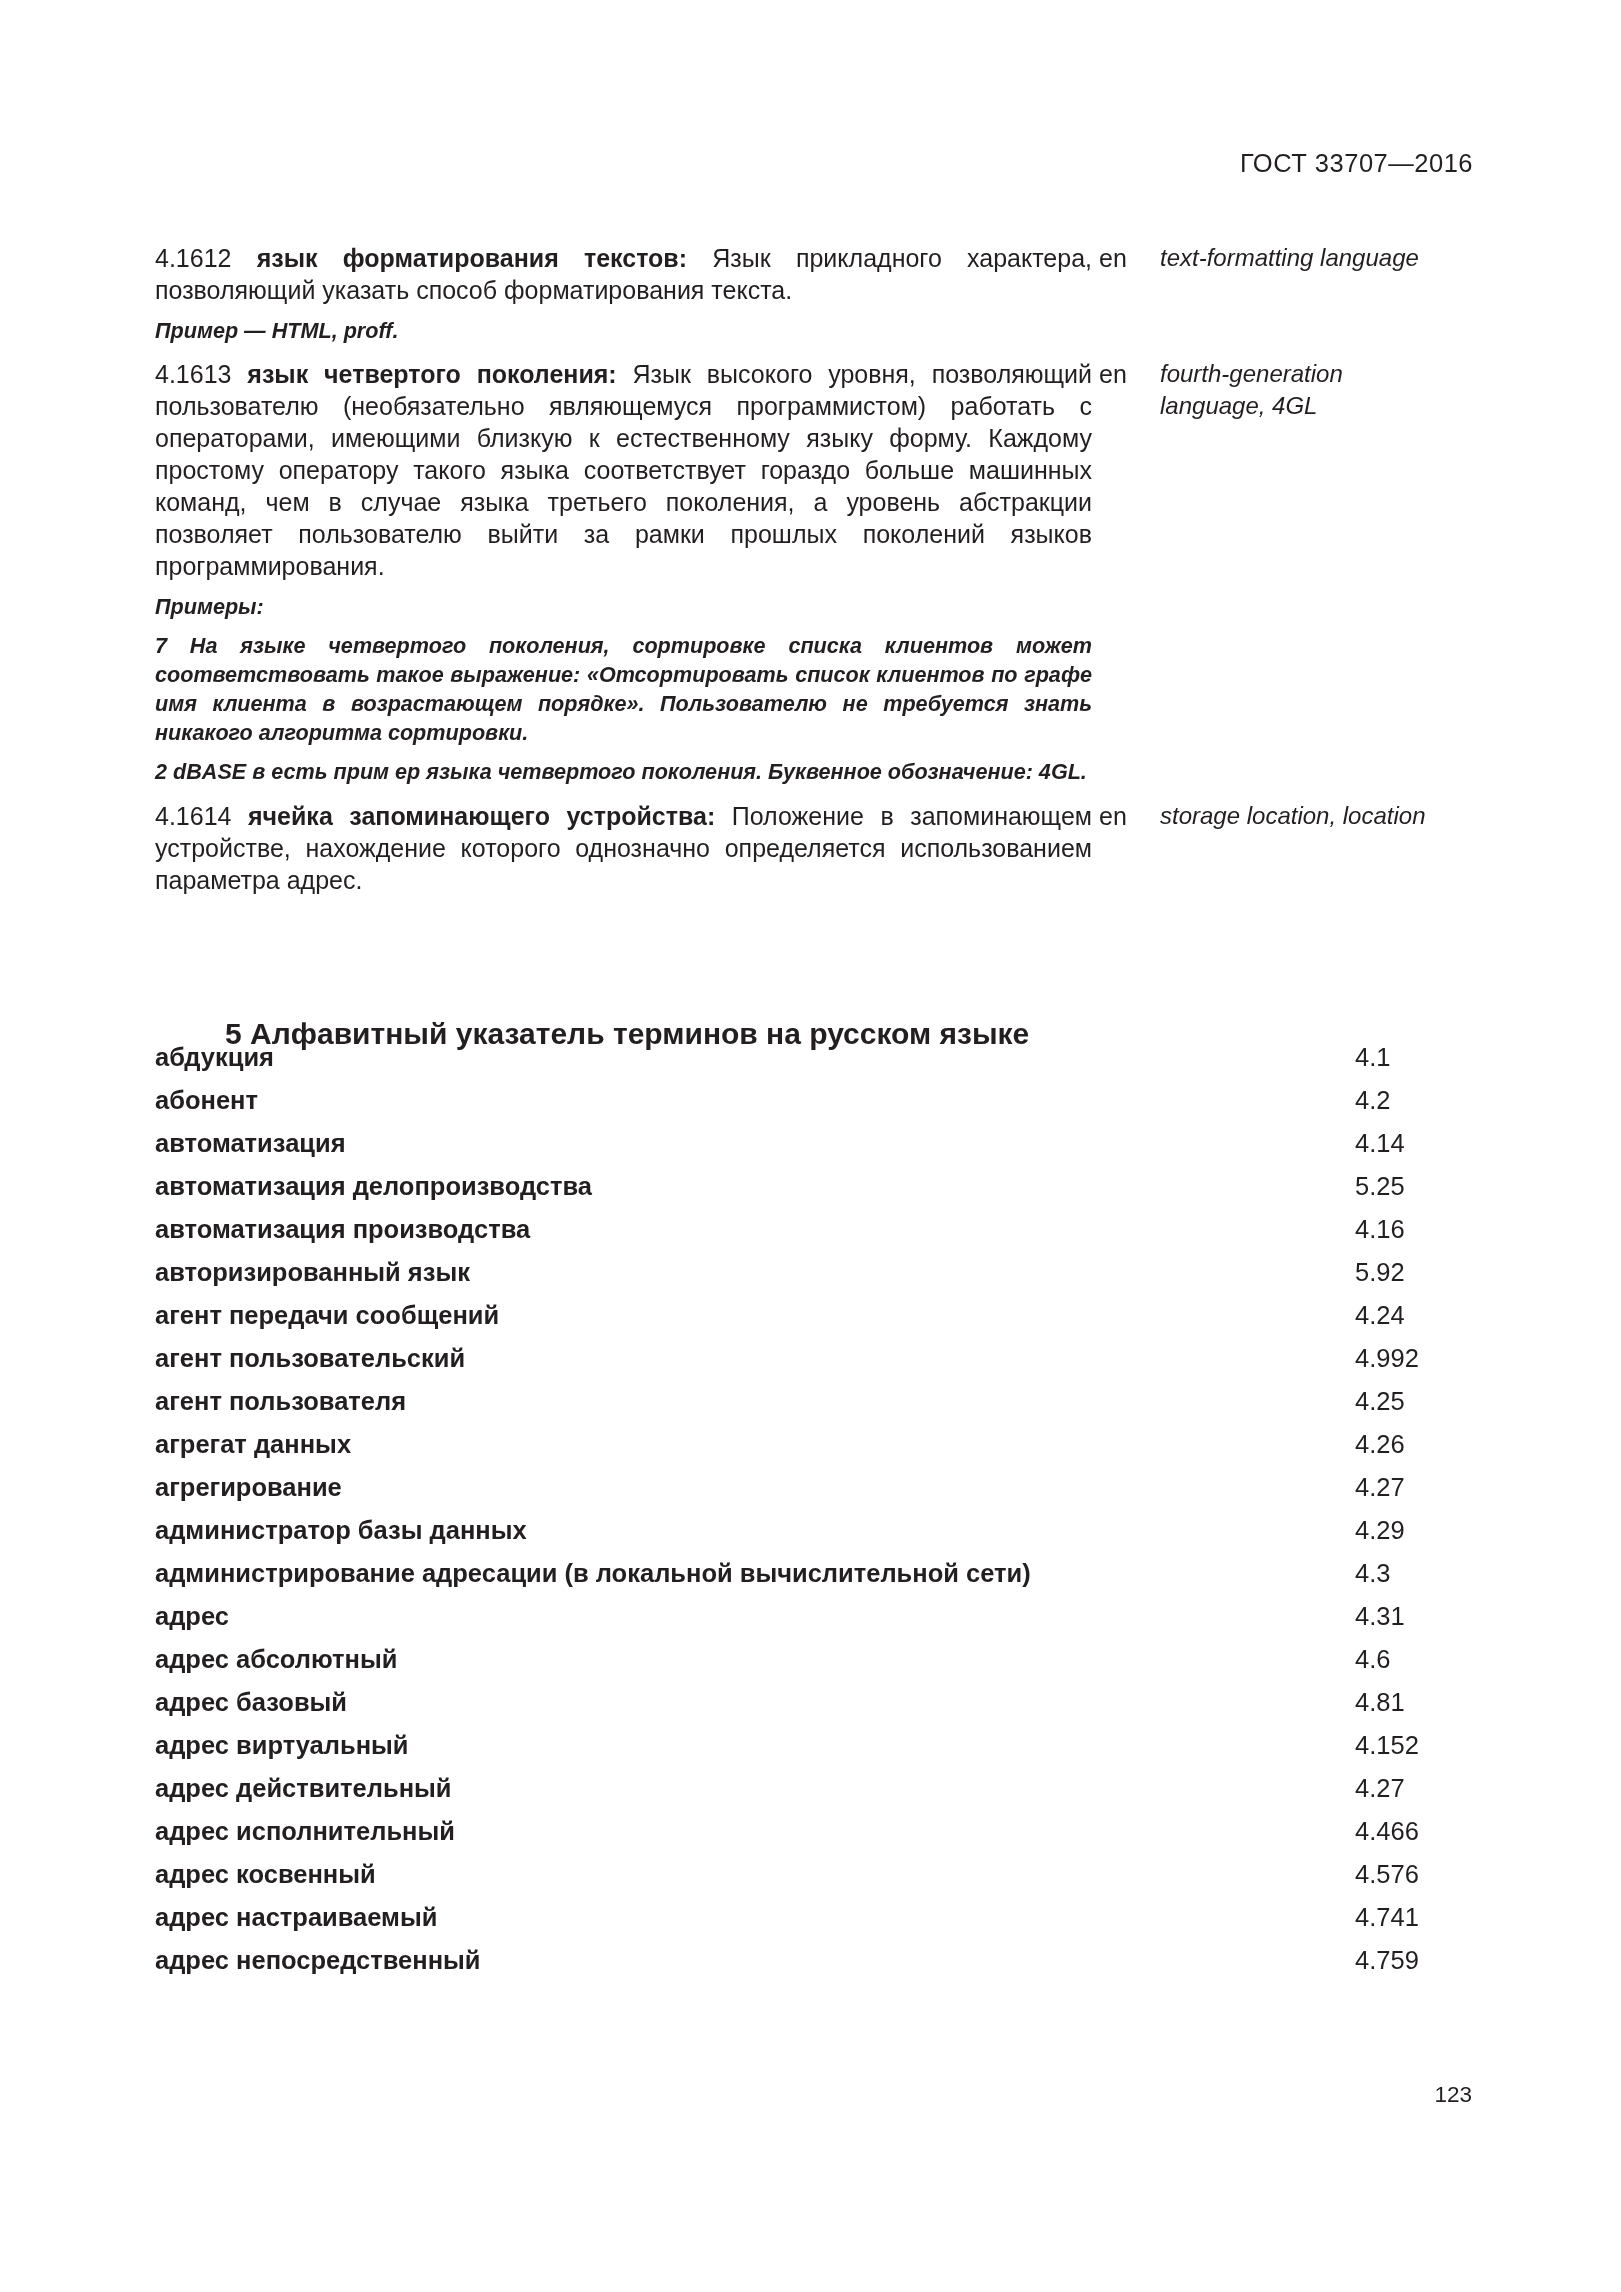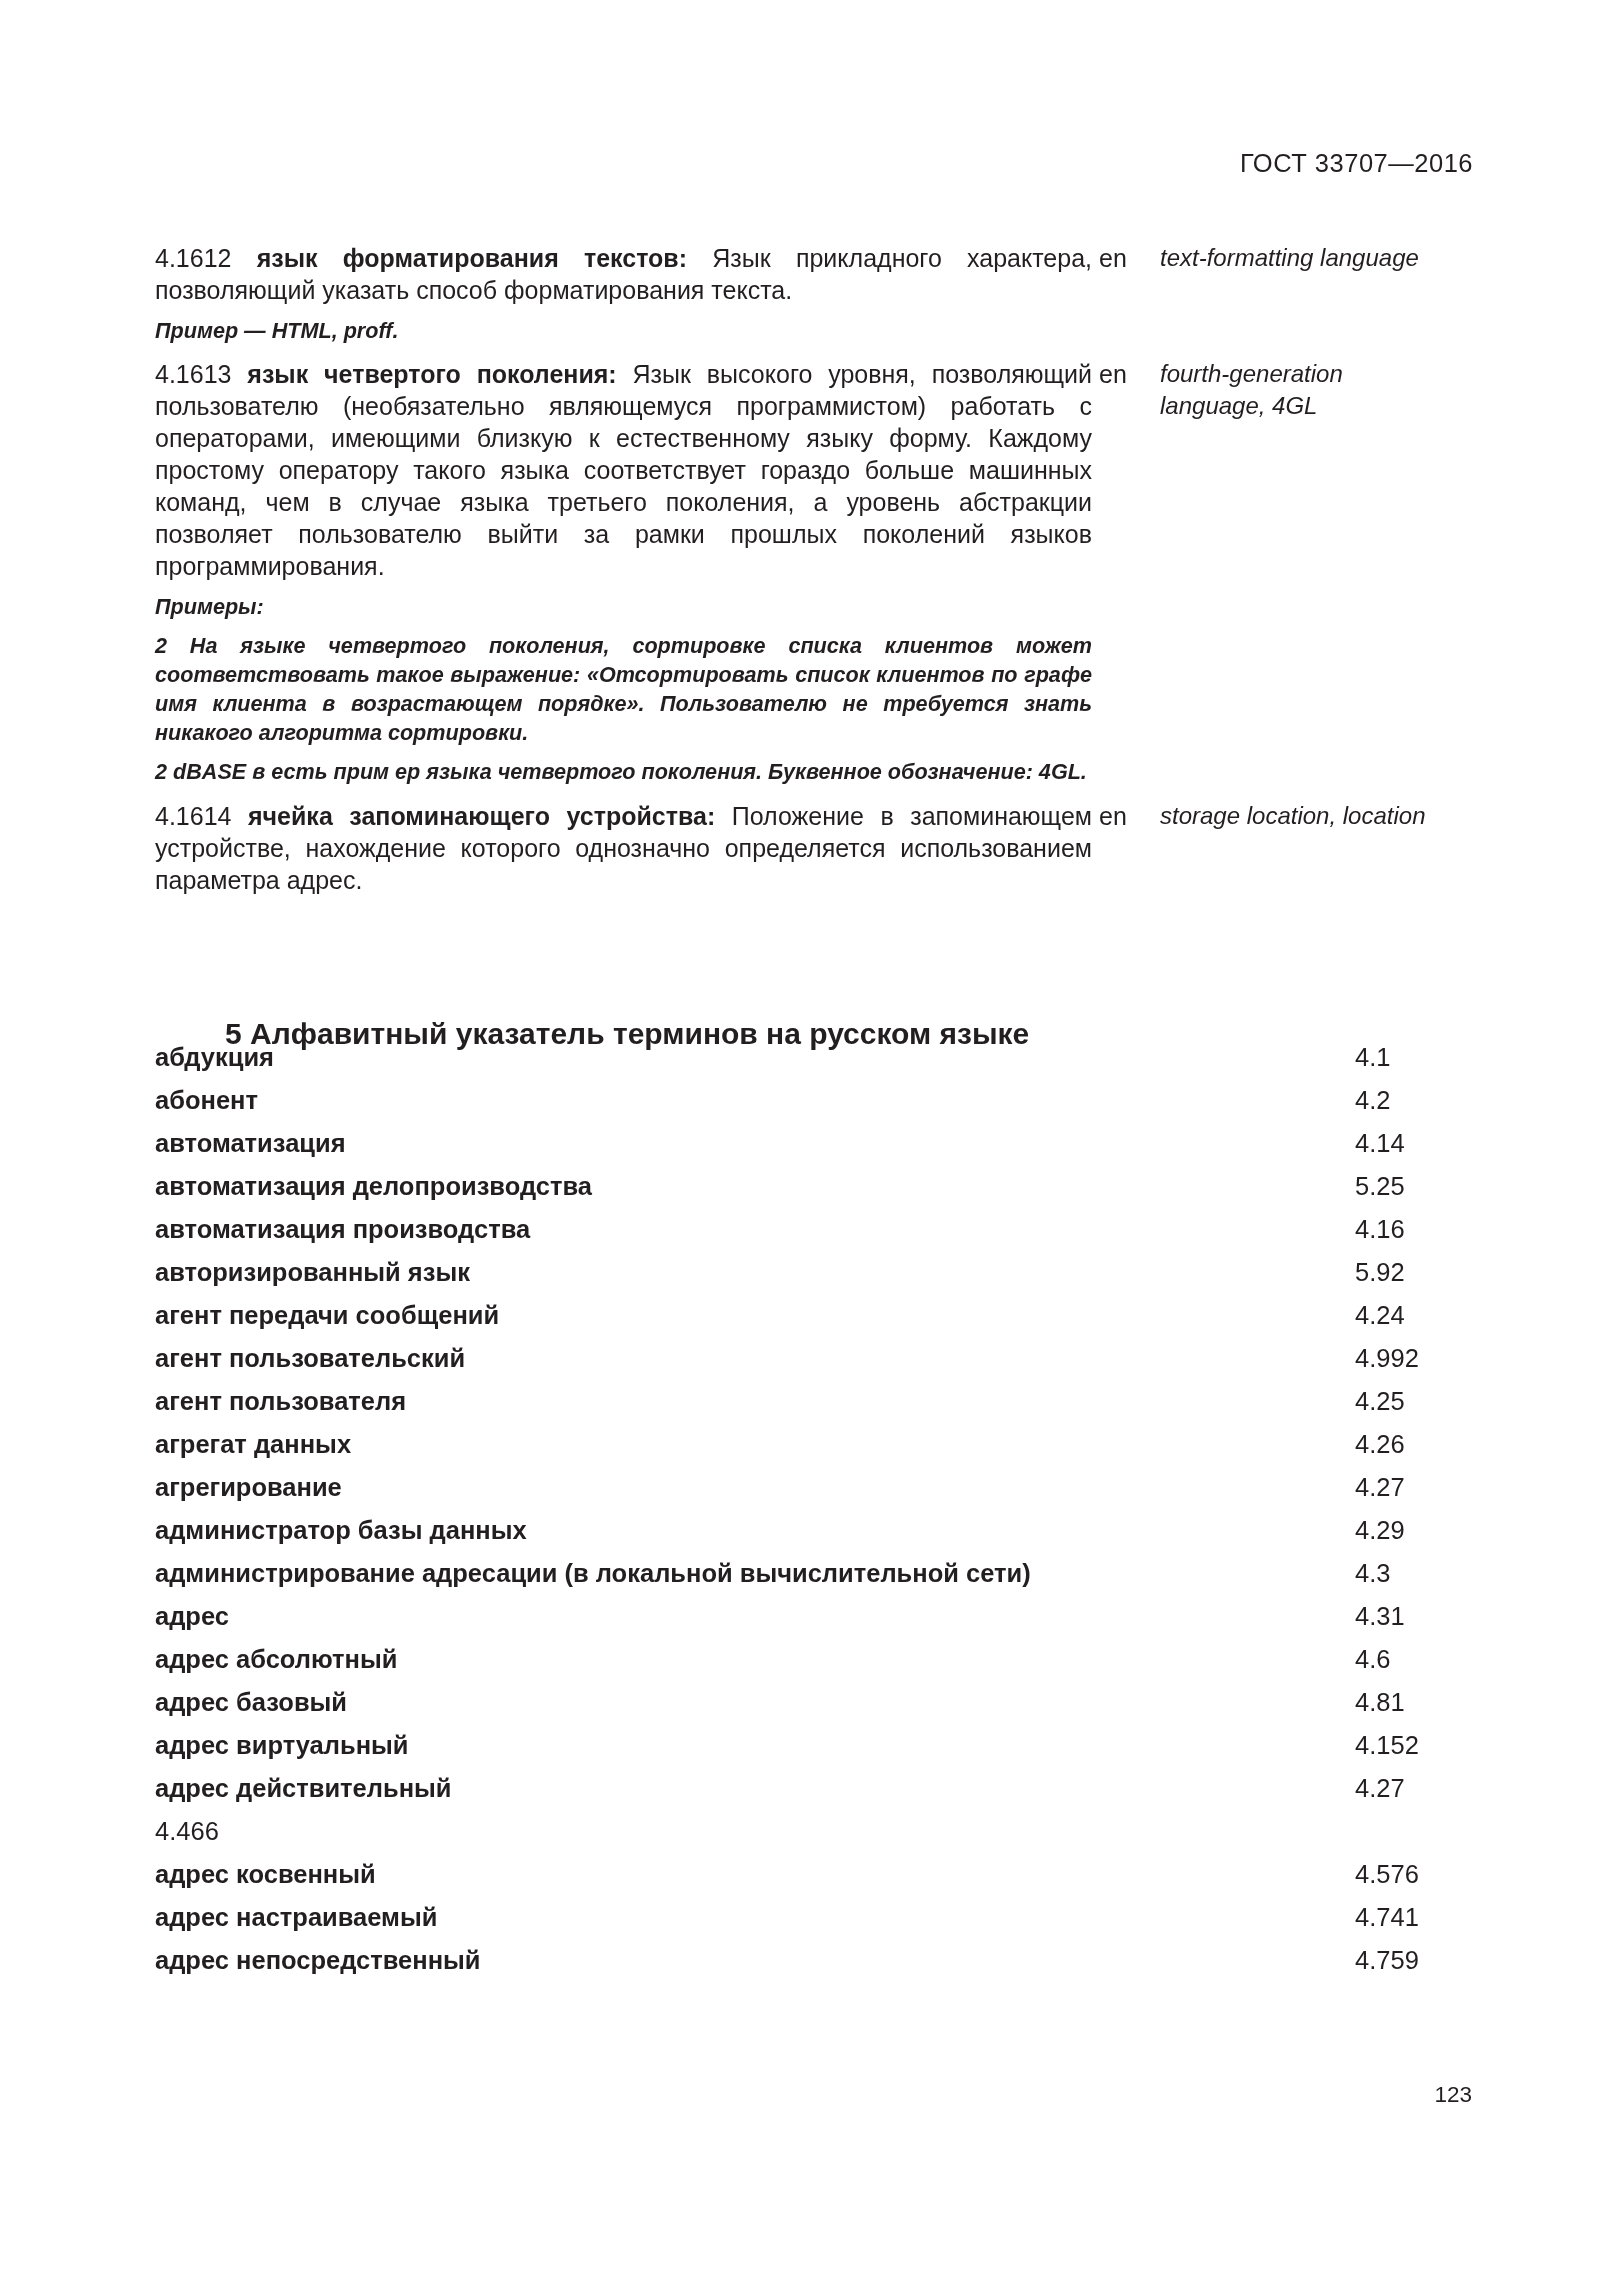--- a/index.html
+++ b/index.html
@@ -136,21 +136,21 @@
   </div>
 
   <div class="entry gap-entry">
     <div class="entry-main">
       <p class="entry-text">
         <span>4.1613</span>
         <b>язык четвертого поколения:</b>
         <span>Язык высокого уровня, позволяющий пользователю (необязательно являющемуся программистом) работать с операторами, имеющими близкую к естественному языку форму. Каждому простому оператору такого языка соответствует гораздо больше машинных команд, чем в случае языка третьего поколения, а уровень абстракции позволяет пользователю выйти за рамки прошлых поколений языков программирования.</span>
       </p>
       <p class="note note-label">Примеры:</p>
-      <p class="note note-p">2 На языке четвертого поколения, сортировке списка клиентов может соответствовать такое выражение: «Отсортировать список клиентов по графе имя клиента в возрастающем порядке». Пользователю не требуется знать никакого алгоритма сортировки.</p>
+      <p class="note note-p">7 На языке четвертого поколения, сортировке списка клиентов может соответствовать такое выражение: «Отсортировать список клиентов по графе имя клиента в возрастающем порядке». Пользователю не требуется знать никакого алгоритма сортировки.</p>
       <p class="note note-p">2 dBASE в есть прим ер языка четвертого поколения. Буквенное обозначение: 4GL.</p>
     </div>
     <div class="lang">en</div>
     <div class="equiv">fourth-generation language, 4GL</div>
   </div>
 
   <div class="entry gap-entry">
     <div class="entry-main">
       <p class="entry-text">
         <span>4.1614</span>
@@ -232,20 +232,21 @@
     </li>
   <li class="index-row">
       <span class="index-term">адрес виртуальный</span>
       <span class="index-ref">4.152</span>
     </li>
   <li class="index-row">
       <span class="index-term">адрес действительный</span>
       <span class="index-ref">4.27</span>
     </li>
   <li class="index-row">
+      <span class="index-term">адрес исполнительный</span>
       <span class="index-ref">4.466</span>
     </li>
   <li class="index-row">
       <span class="index-term">адрес косвенный</span>
       <span class="index-ref">4.576</span>
     </li>
   <li class="index-row">
       <span class="index-term">адрес настраиваемый</span>
       <span class="index-ref">4.741</span>
     </li>

